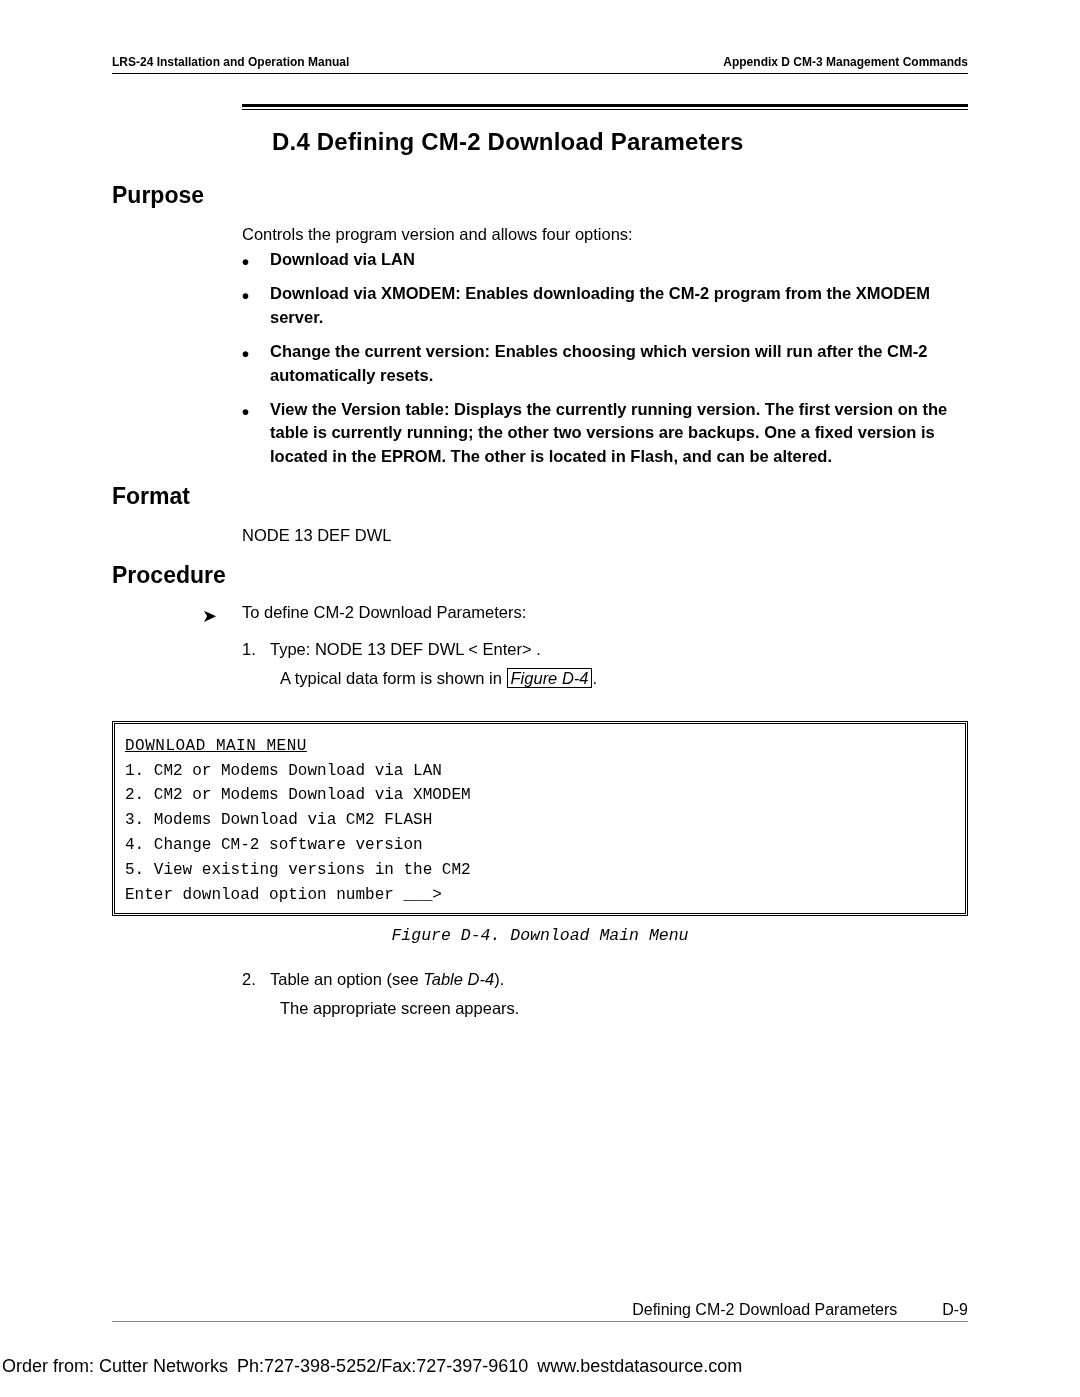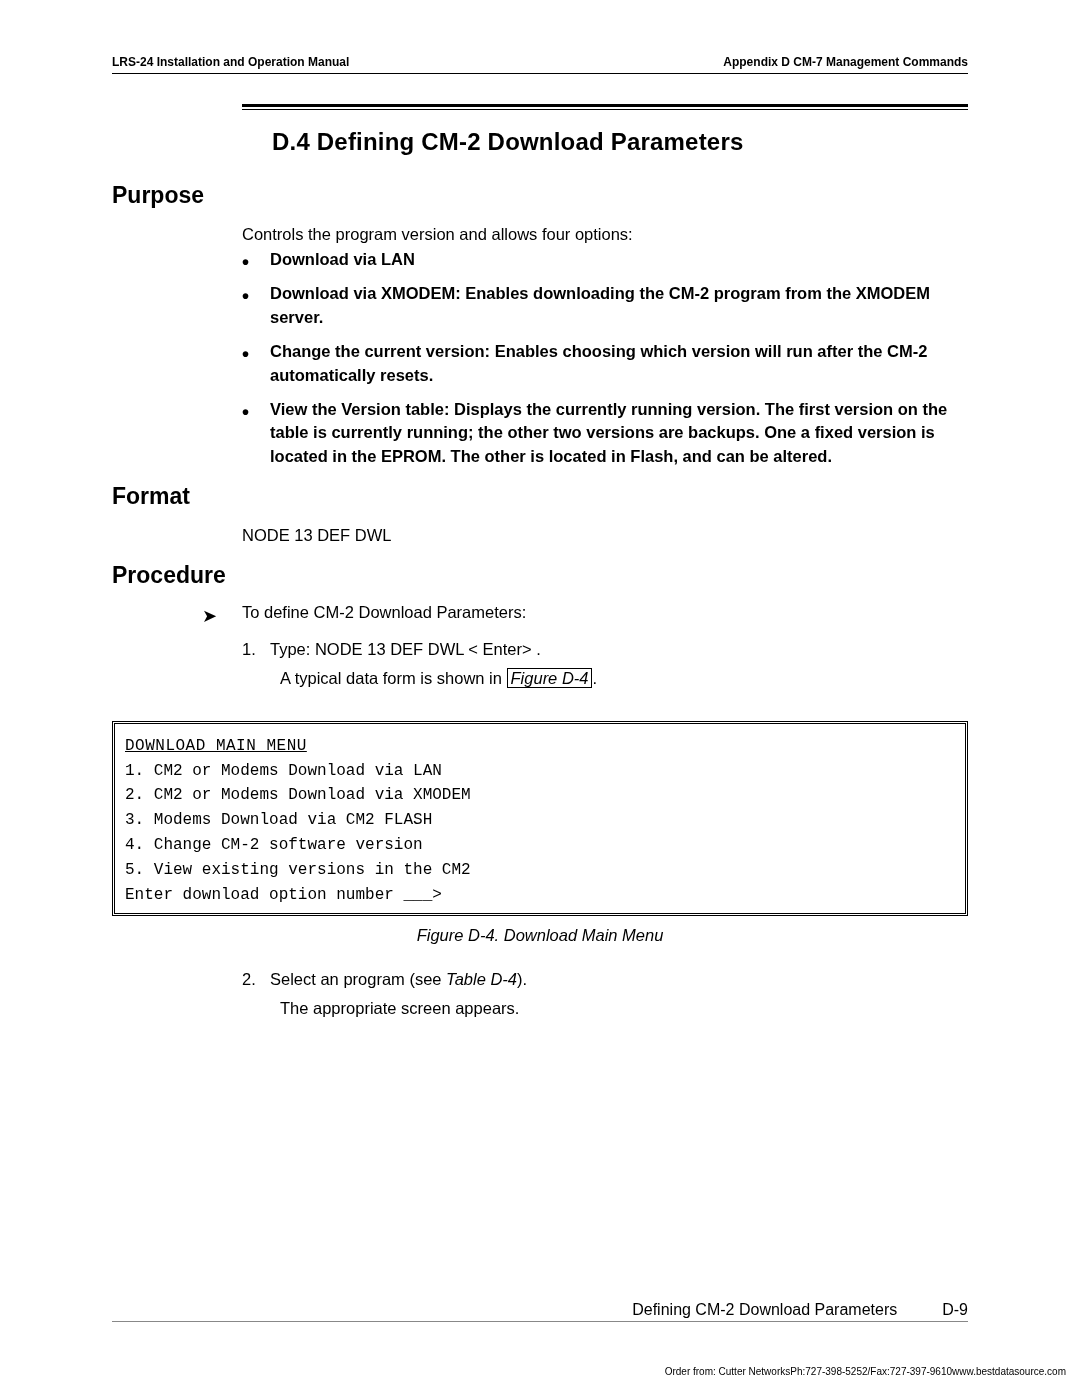--- a/index.html
+++ b/index.html
@@ -127,54 +127,55 @@
     }
     .menu-title {
       text-decoration: underline;
       letter-spacing: 0.5px;
     }
     .figure-caption {
       text-align: center;
       font-style: italic;
       font-size: 16.5px;
       margin: 3px 0 22px 0;
-      font-family: Liberation Sans, sans-serif;
+      font-family: Liberation Mono, monospace;
     }
     .footer-rule {
       border-top: 1px solid #888;
       margin-top: 300px;
     }
     .footer-right {
       position: absolute;
       right: 112px;
       bottom: 78px;
       font-size: 16px;
       display: flex;
       gap: 45px;
       align-items: flex-end;
     }
     .bottom-row {
       position: absolute;
       bottom: 20px;
       left: 0;
       right: 12px;
       display: flex;
-      justify-content: flex-end;
-      font-size: 10px;
+      justify-content: flex-start;
+      font-size: 18px;
       padding: 0 2px;
+      gap: 9px;
     }
   </style>
 </head>
 <body>
 
 <div class="page">
 
   <div class="header-row">
     <span>LRS-24 Installation and Operation Manual</span>
-    <span>Appendix D  CM-7 Management Commands</span>
+    <span>Appendix D  CM-3 Management Commands</span>
   </div>
   <div class="header-rule"></div>
 
   <div class="double-rule"></div>
 
   <h1 class="section-title">D.4  Defining CM-2 Download Parameters</h1>
 
   <h2 class="h2">Purpose</h2>
   <p class="body-text intro">Controls the program version and allows four options:</p>
   <ul class="bullets">
@@ -213,21 +214,21 @@
     <div>4. Change CM-2 software version</div>
     <div>5. View existing versions in the CM2</div>
     <div>Enter download option number ___&gt;</div>
   </div>
 
   <p class="figure-caption">Figure D-4.  Download Main Menu</p>
 
   <ol class="steps" start="2">
     <li>
       <span class="num">2.</span>
-      <span>Select an program (see</span>
+      <span>Table an option (see</span>
       <span class="italic">Table D-4</span><span>).</span>
     </li>
   </ol>
   <p class="step-sub">The appropriate screen appears.</p>
 
   <div class="footer-rule"></div>
 
 </div>
 
 <div class="footer-right">

